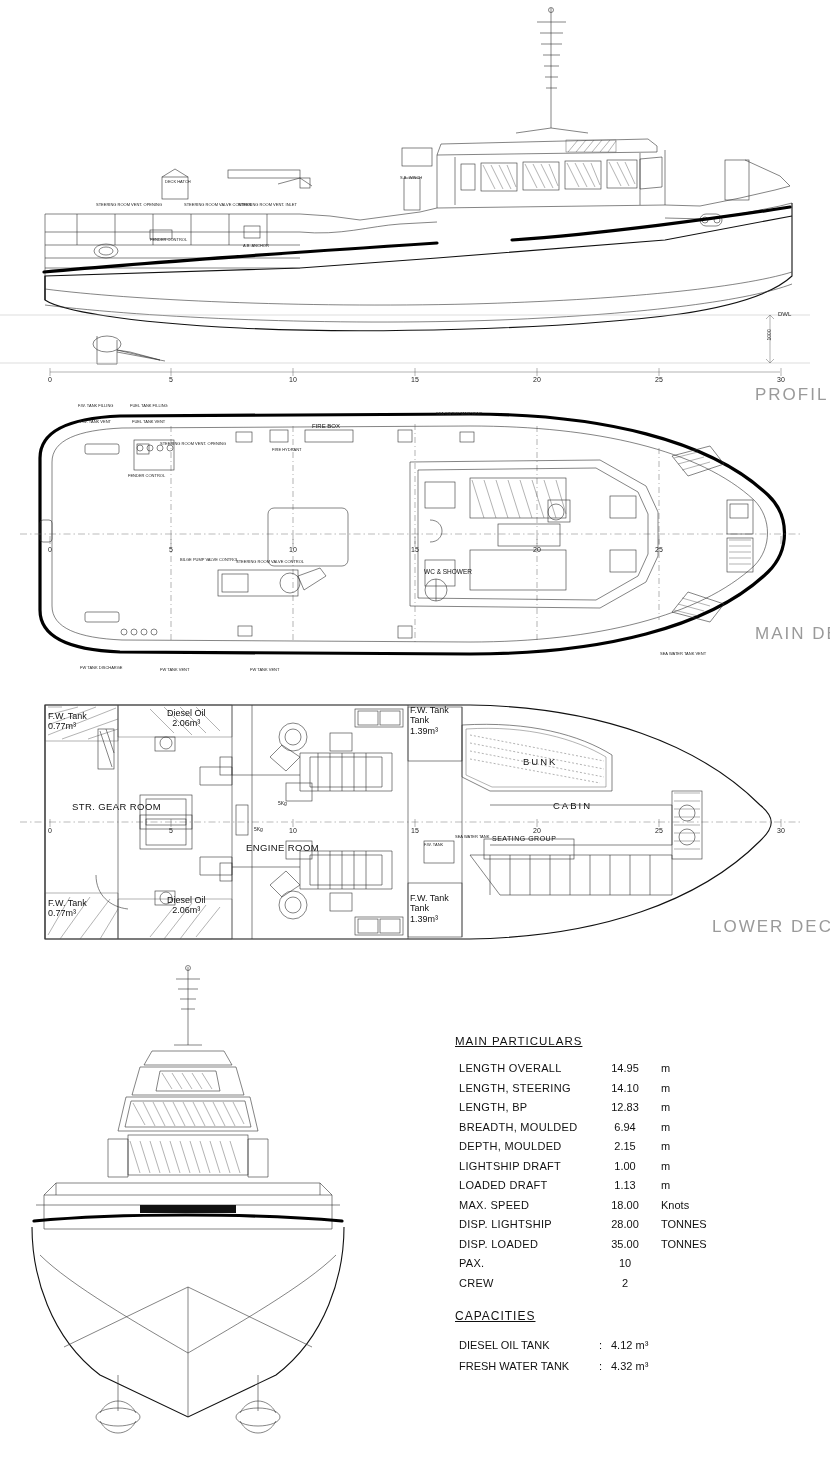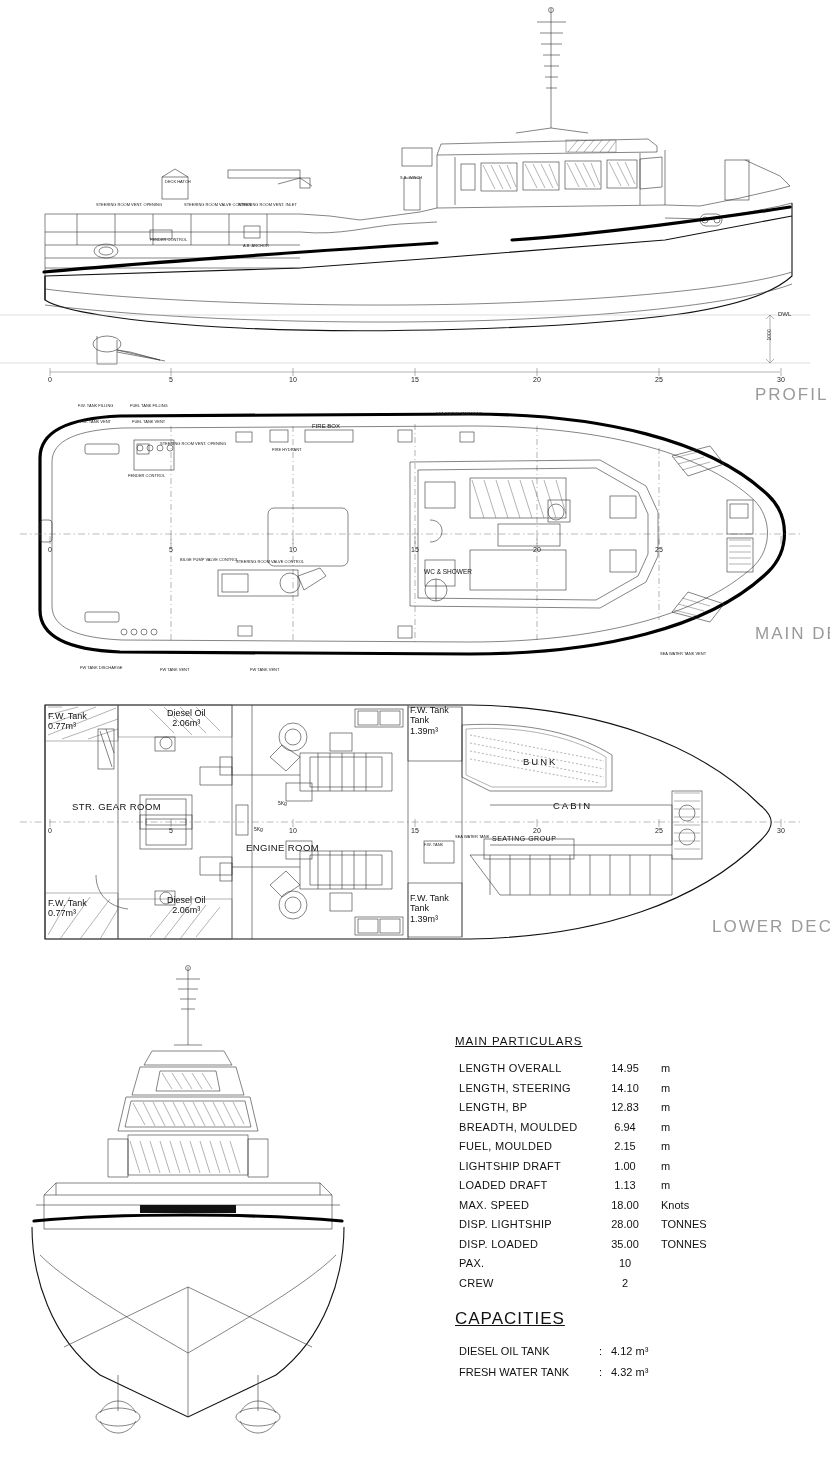--- a/index.html
+++ b/index.html
@@ -84,21 +84,21 @@
     line-height: 19.5px;
     padding-left: 4px;
   }
   .prow .k { width: 140px; letter-spacing: .3px; }
   .prow .v { width: 52px; text-align: center; }
   .prow .u { padding-left: 10px; color: #111; }
   .cap-head {
     text-decoration: underline;
     letter-spacing: 1px;
     margin: 16px 0 12px 0;
-    font-size: 17px;
+    font-size: 12px;
   }
   .crow {
     display: flex;
     line-height: 21px;
     padding-left: 4px;
   }
   .crow .k { width: 140px; }
   .crow .s { width: 12px; }
   .crow .v { }
   svg { display: block; }
@@ -620,21 +620,21 @@
       <span class="k">LENGTH,  BP</span>
       <span class="v">12.83</span>
       <span class="u">m</span>
     </div>
     <div class="prow">
       <span class="k">BREADTH,  MOULDED</span>
       <span class="v">6.94</span>
       <span class="u">m</span>
     </div>
     <div class="prow">
-      <span class="k">FUEL,  MOULDED</span>
+      <span class="k">DEPTH,  MOULDED</span>
       <span class="v">2.15</span>
       <span class="u">m</span>
     </div>
     <div class="prow">
       <span class="k">LIGHTSHIP  DRAFT</span>
       <span class="v">1.00</span>
       <span class="u">m</span>
     </div>
     <div class="prow">
       <span class="k">LOADED  DRAFT</span>

